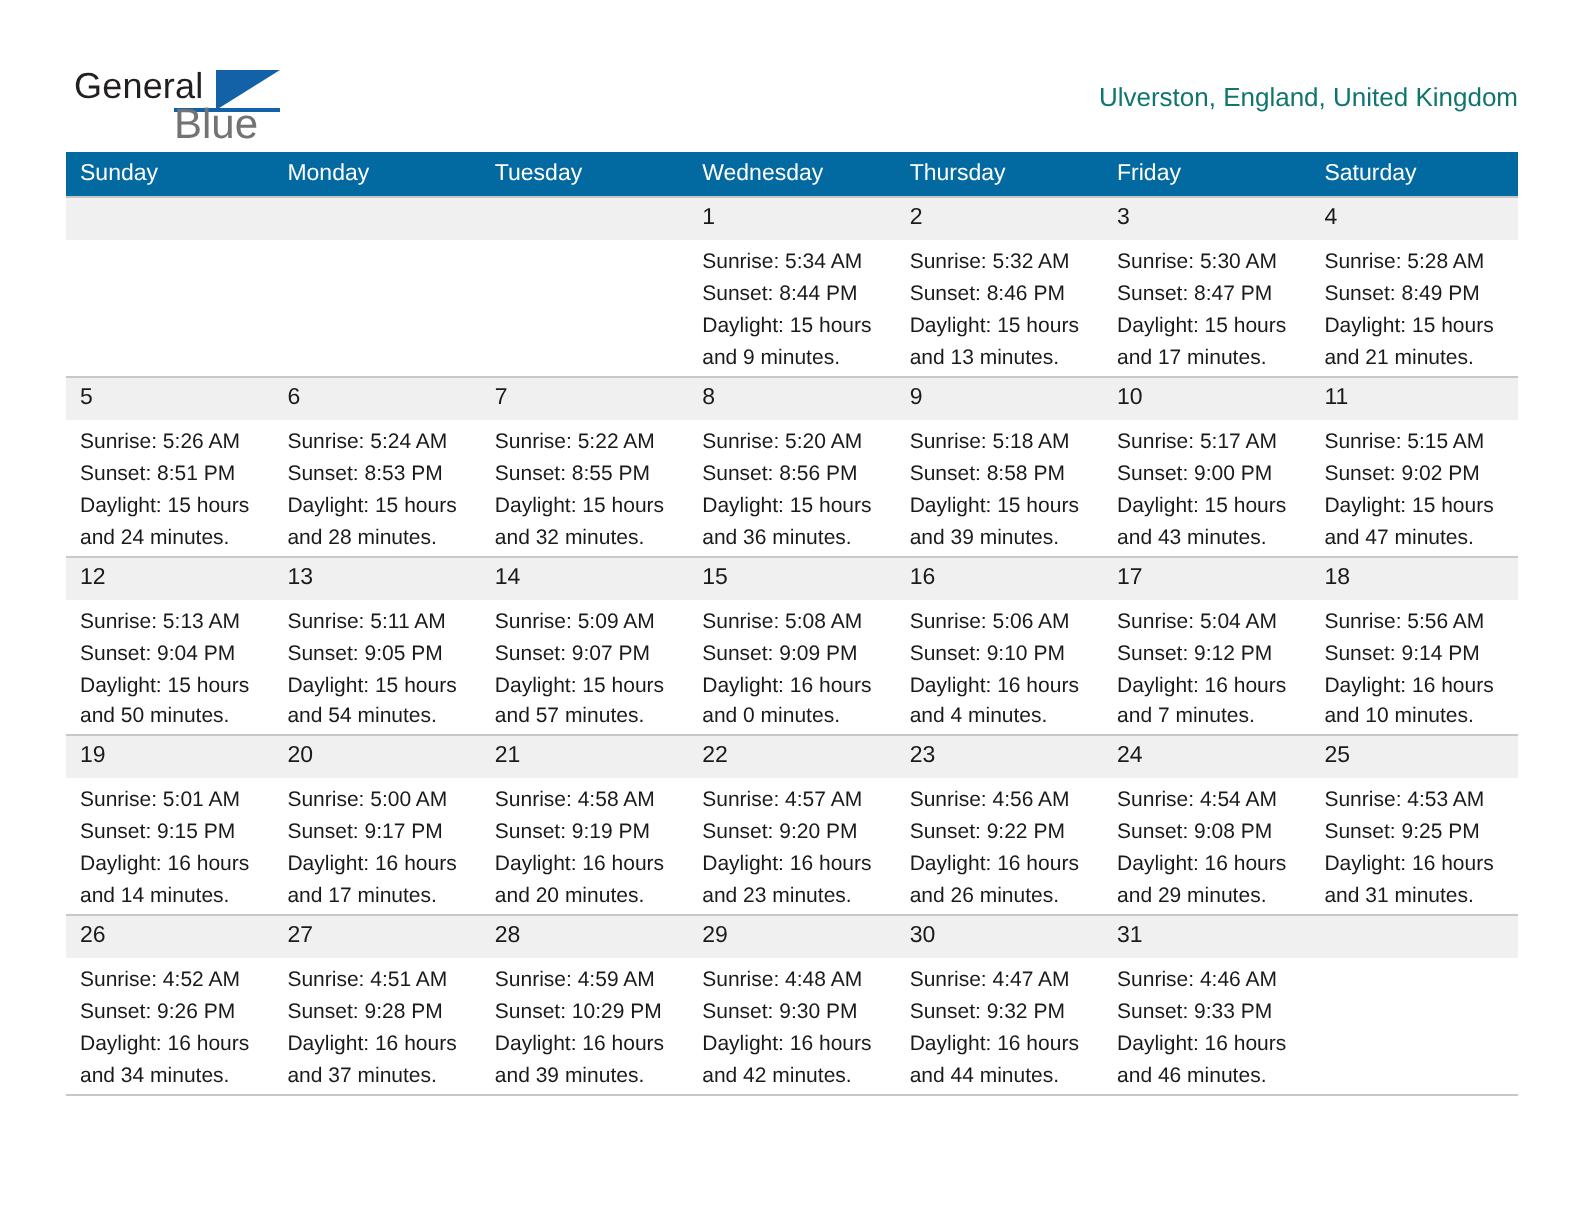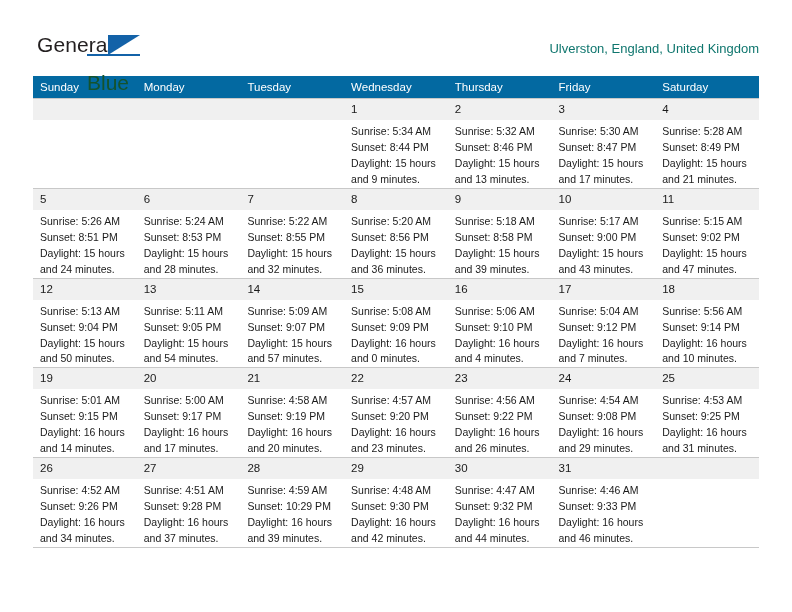--- a/index.html
+++ b/index.html
@@ -34,31 +34,31 @@
   .brand {
     position: relative;
     width: 130px;
     height: 56px;
     flex: 0 0 auto;
   }
   .brand-general {
     position: absolute;
     left: 4px;
     top: 4px;
-    font-size: 21px;
+    font-size: 18px;
     letter-spacing: 0.1px;
     color: #231f20;
     line-height: 1;
   }
   .brand-blue {
     position: absolute;
     left: 54px;
-    top: 42px;
+    top: 22px;
     font-size: 21px;
-    color: #14532d;
+    color: #737373;
     line-height: 1;
   }
   .brand-triangle {
     position: absolute;
     left: 75px;
     top: 5px;
     width: 0;
     height: 0;
     border-left: 32px solid #1362a8;
     border-bottom: 20px solid transparent;

